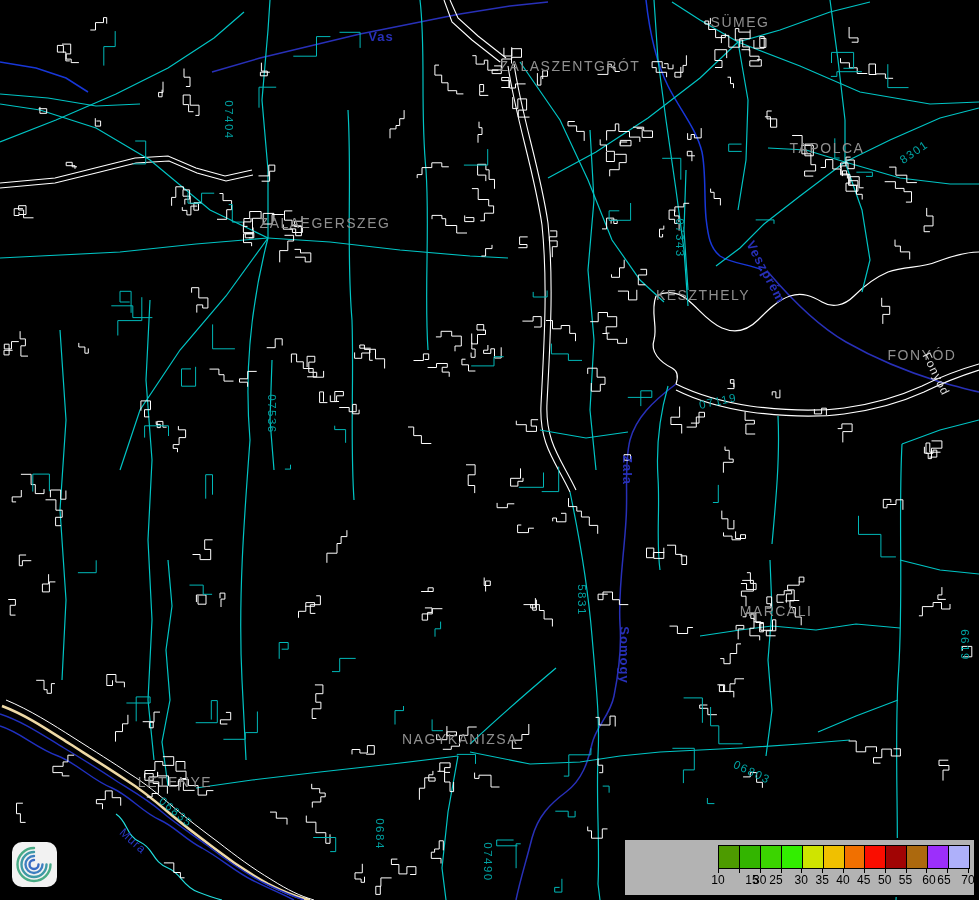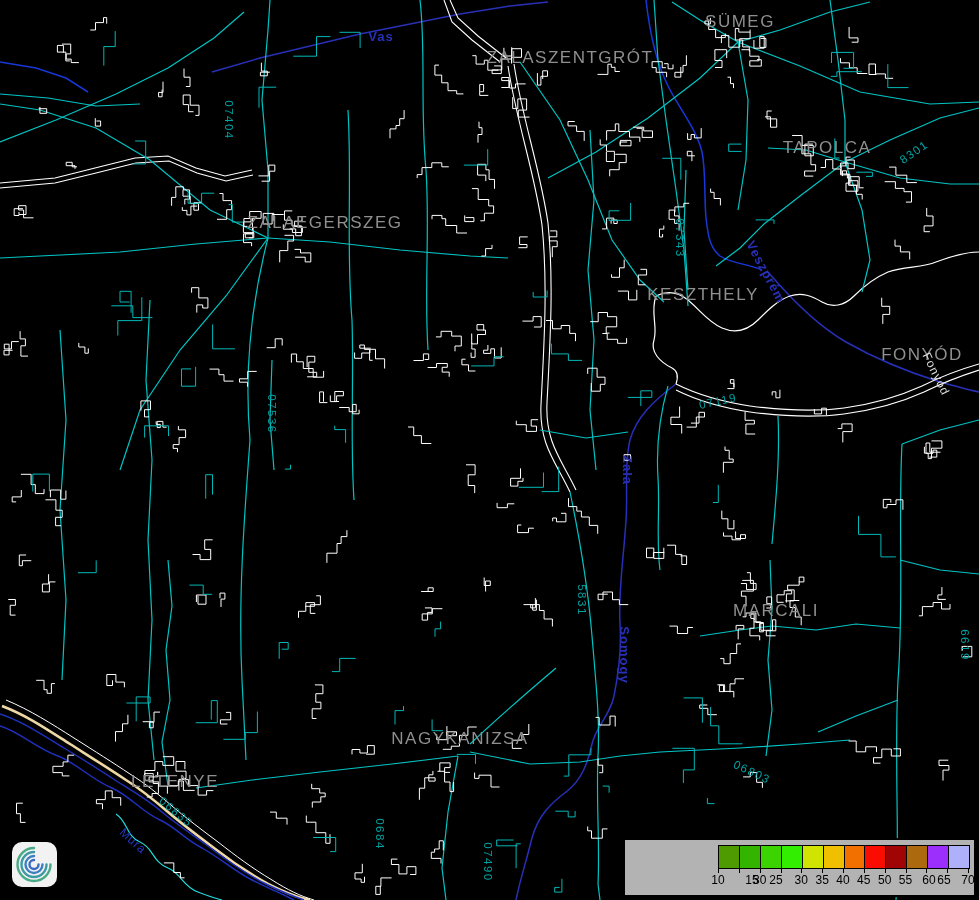--- a/index.html
+++ b/index.html
@@ -1,20 +1,20 @@
 <!DOCTYPE html>
 <html><head>
 <meta charset="utf-8">
 <style>
   html,body{margin:0;padding:0;background:#000;}
   .stage{position:relative;width:979px;height:900px;background:#000;overflow:hidden;
          font-family:"Liberation Sans",sans-serif;}
   .stage svg.mapcanvas{position:absolute;left:0;top:0;}
   .map-label{position:absolute;white-space:nowrap;z-index:5;}
-  .city{color:#8f8f8f;font-size:17px;letter-spacing:1.5px;}
+  .city{color:#8f8f8f;font-size:14px;letter-spacing:1.5px;}
   .county{color:#2830b8;font-size:13px;letter-spacing:1px;font-weight:bold;}
   .roadnum{color:#00a2a2;font-size:11.5px;letter-spacing:1.5px;}
   .feature-white{color:#dedede;font-size:12px;letter-spacing:1px;}
   .feature-blue{color:#2636c0;font-size:12px;letter-spacing:1px;}
   .titlebar{position:absolute;left:8px;top:12px;color:#dcdcdc;font-size:13.5px;z-index:6;}
   .legend{position:absolute;left:623px;top:838px;width:353px;height:59px;background:#b3b3b3;
           border:2px solid #000;box-sizing:border-box;z-index:7;}
   .legend-titles{position:absolute;left:0;top:3px;width:93px;text-align:center;color:#000;
                  font-size:12.5px;line-height:16px;}
   .scale{position:absolute;left:93px;top:5px;width:250px;height:22px;display:flex;
@@ -392,21 +392,21 @@
         <path d="M861.9 71.7 L836.9 71.7 L836.9 76.4 L830.9 76.4"></path>
         <path d="M559.6 887.4 L554.7 887.4 L554.7 892.1 L561.9 892.1 L561.9 878.8"></path>
         <path d="M858.5 515.8 L858.5 534.4 L880.9 534.4 L880.9 556.9 L895.9 556.9"></path>
         <path d="M442.9 730.7 L432.1 730.7 L432.1 719.4"></path>
         <path d="M456.8 754.4 L475.5 754.4 L475.5 763.9"></path>
       </g>
   </svg>
 
 
   <span class="map-label city" style="left:740px;top:22px;transform:translate(-50%,-50%)">SÜMEG</span>
-  <span class="map-label city" style="left:570px;top:58px;transform:translate(-50%,-50%)">ZALASZENTGRÓT</span>
+  <span class="map-label city" style="left:570px;top:66px;transform:translate(-50%,-50%)">ZALASZENTGRÓT</span>
   <span class="map-label city" style="left:827px;top:148px;transform:translate(-50%,-50%)">TAPOLCA</span>
   <span class="map-label city" style="left:325px;top:223px;transform:translate(-50%,-50%)">ZALAEGERSZEG</span>
   <span class="map-label city" style="left:703px;top:295px;transform:translate(-50%,-50%)">KESZTHELY</span>
   <span class="map-label city" style="left:922px;top:355px;transform:translate(-50%,-50%)">FONYÓD</span>
   <span class="map-label city" style="left:776px;top:611px;transform:translate(-50%,-50%)">MARCALI</span>
   <span class="map-label city" style="left:460px;top:739px;transform:translate(-50%,-50%)">NAGYKANIZSA</span>
   <span class="map-label city" style="left:175px;top:782px;transform:translate(-50%,-50%)">LETENYE</span>
 
   <span class="map-label county" style="left:381px;top:36px;transform:translate(-50%,-50%)">Vas</span>
   <span class="map-label county" style="left:766px;top:272px;transform:translate(-50%,-50%) rotate(62deg)">Veszprém</span>

